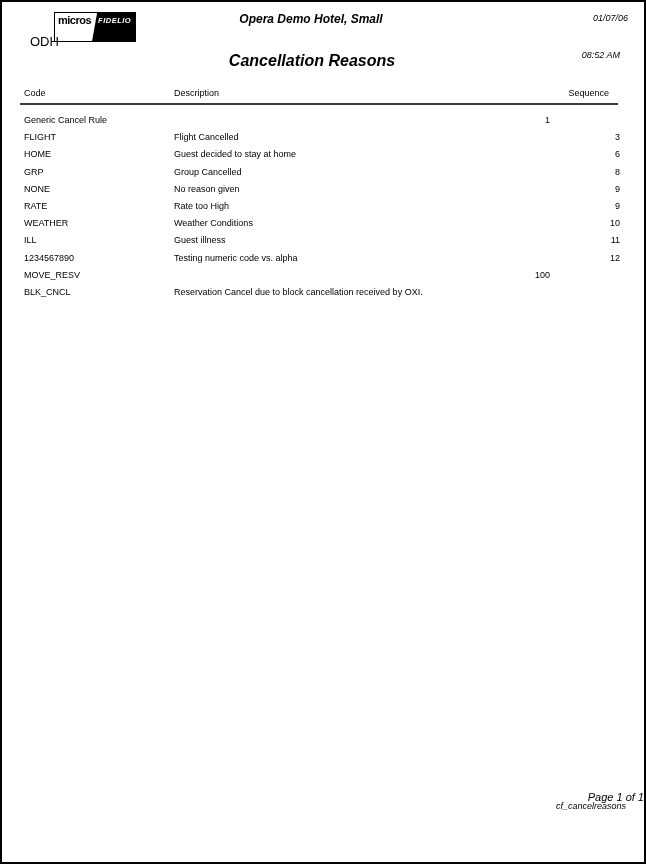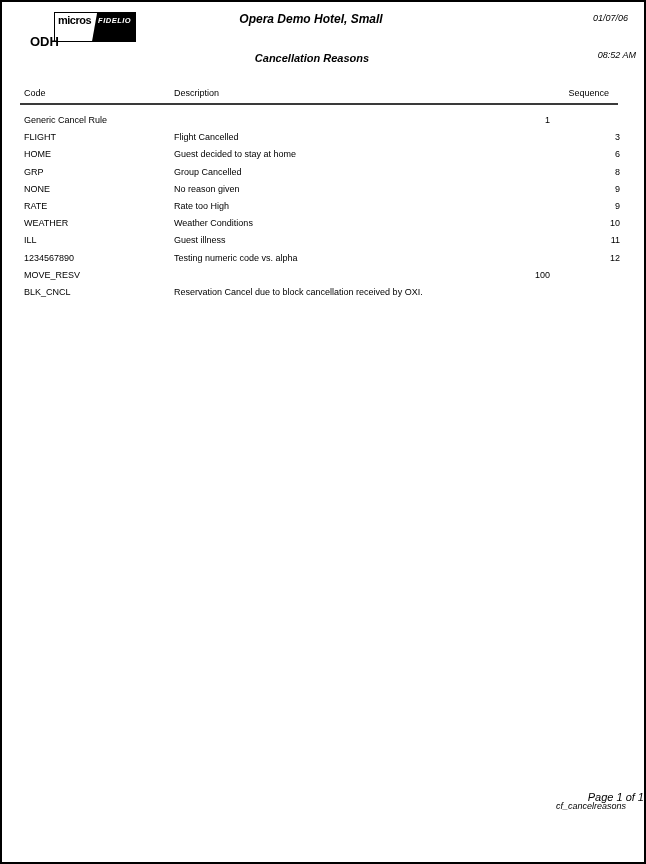--- a/index.html
+++ b/index.html
@@ -32,38 +32,38 @@
   }
   .logo-fidelio {
     background: #000; color: #fff;
     font-weight: bold; font-style: italic; font-size: 7.5px;
     line-height: 15px; padding: 0 4px 16px 6px;
     clip-path: polygon(5px 0, 100% 0, 100% 100%, 0 100%);
     letter-spacing: 0.5px;
   }
   .prop-code {
     position: absolute; left: 28px; top: 32px;
-    font-weight: bold; font-size: 13px;
+    font-weight: normal; font-size: 13px;
   }
   .hotel-name {
     position: absolute; left: 0; right: 24px; top: 10px;
     text-align: center;
     font-weight: bold; font-style: italic; font-size: 12px;
   }
   .run-date {
     position: absolute; right: 16px; top: 11px;
     font-style: italic; font-size: 9px;
   }
   .report-title {
     position: absolute; left: 0; right: 22px; top: 50px;
     text-align: center;
-    font-weight: bold; font-style: italic; font-size: 11px;
+    font-weight: bold; font-style: italic; font-size: 16px;
   }
   .run-time {
-    position: absolute; right: 8px; top: 48px;
+    position: absolute; right: 24px; top: 48px;
     font-style: italic; font-size: 9px;
   }
 
   
   .thead {
     position: absolute; left: 0; top: 86px; width: 646px;
     display: grid; grid-template-columns: 150px 1fr 70px;
     padding: 0 28px 0 22px;
     font-size: 9px;
   }

